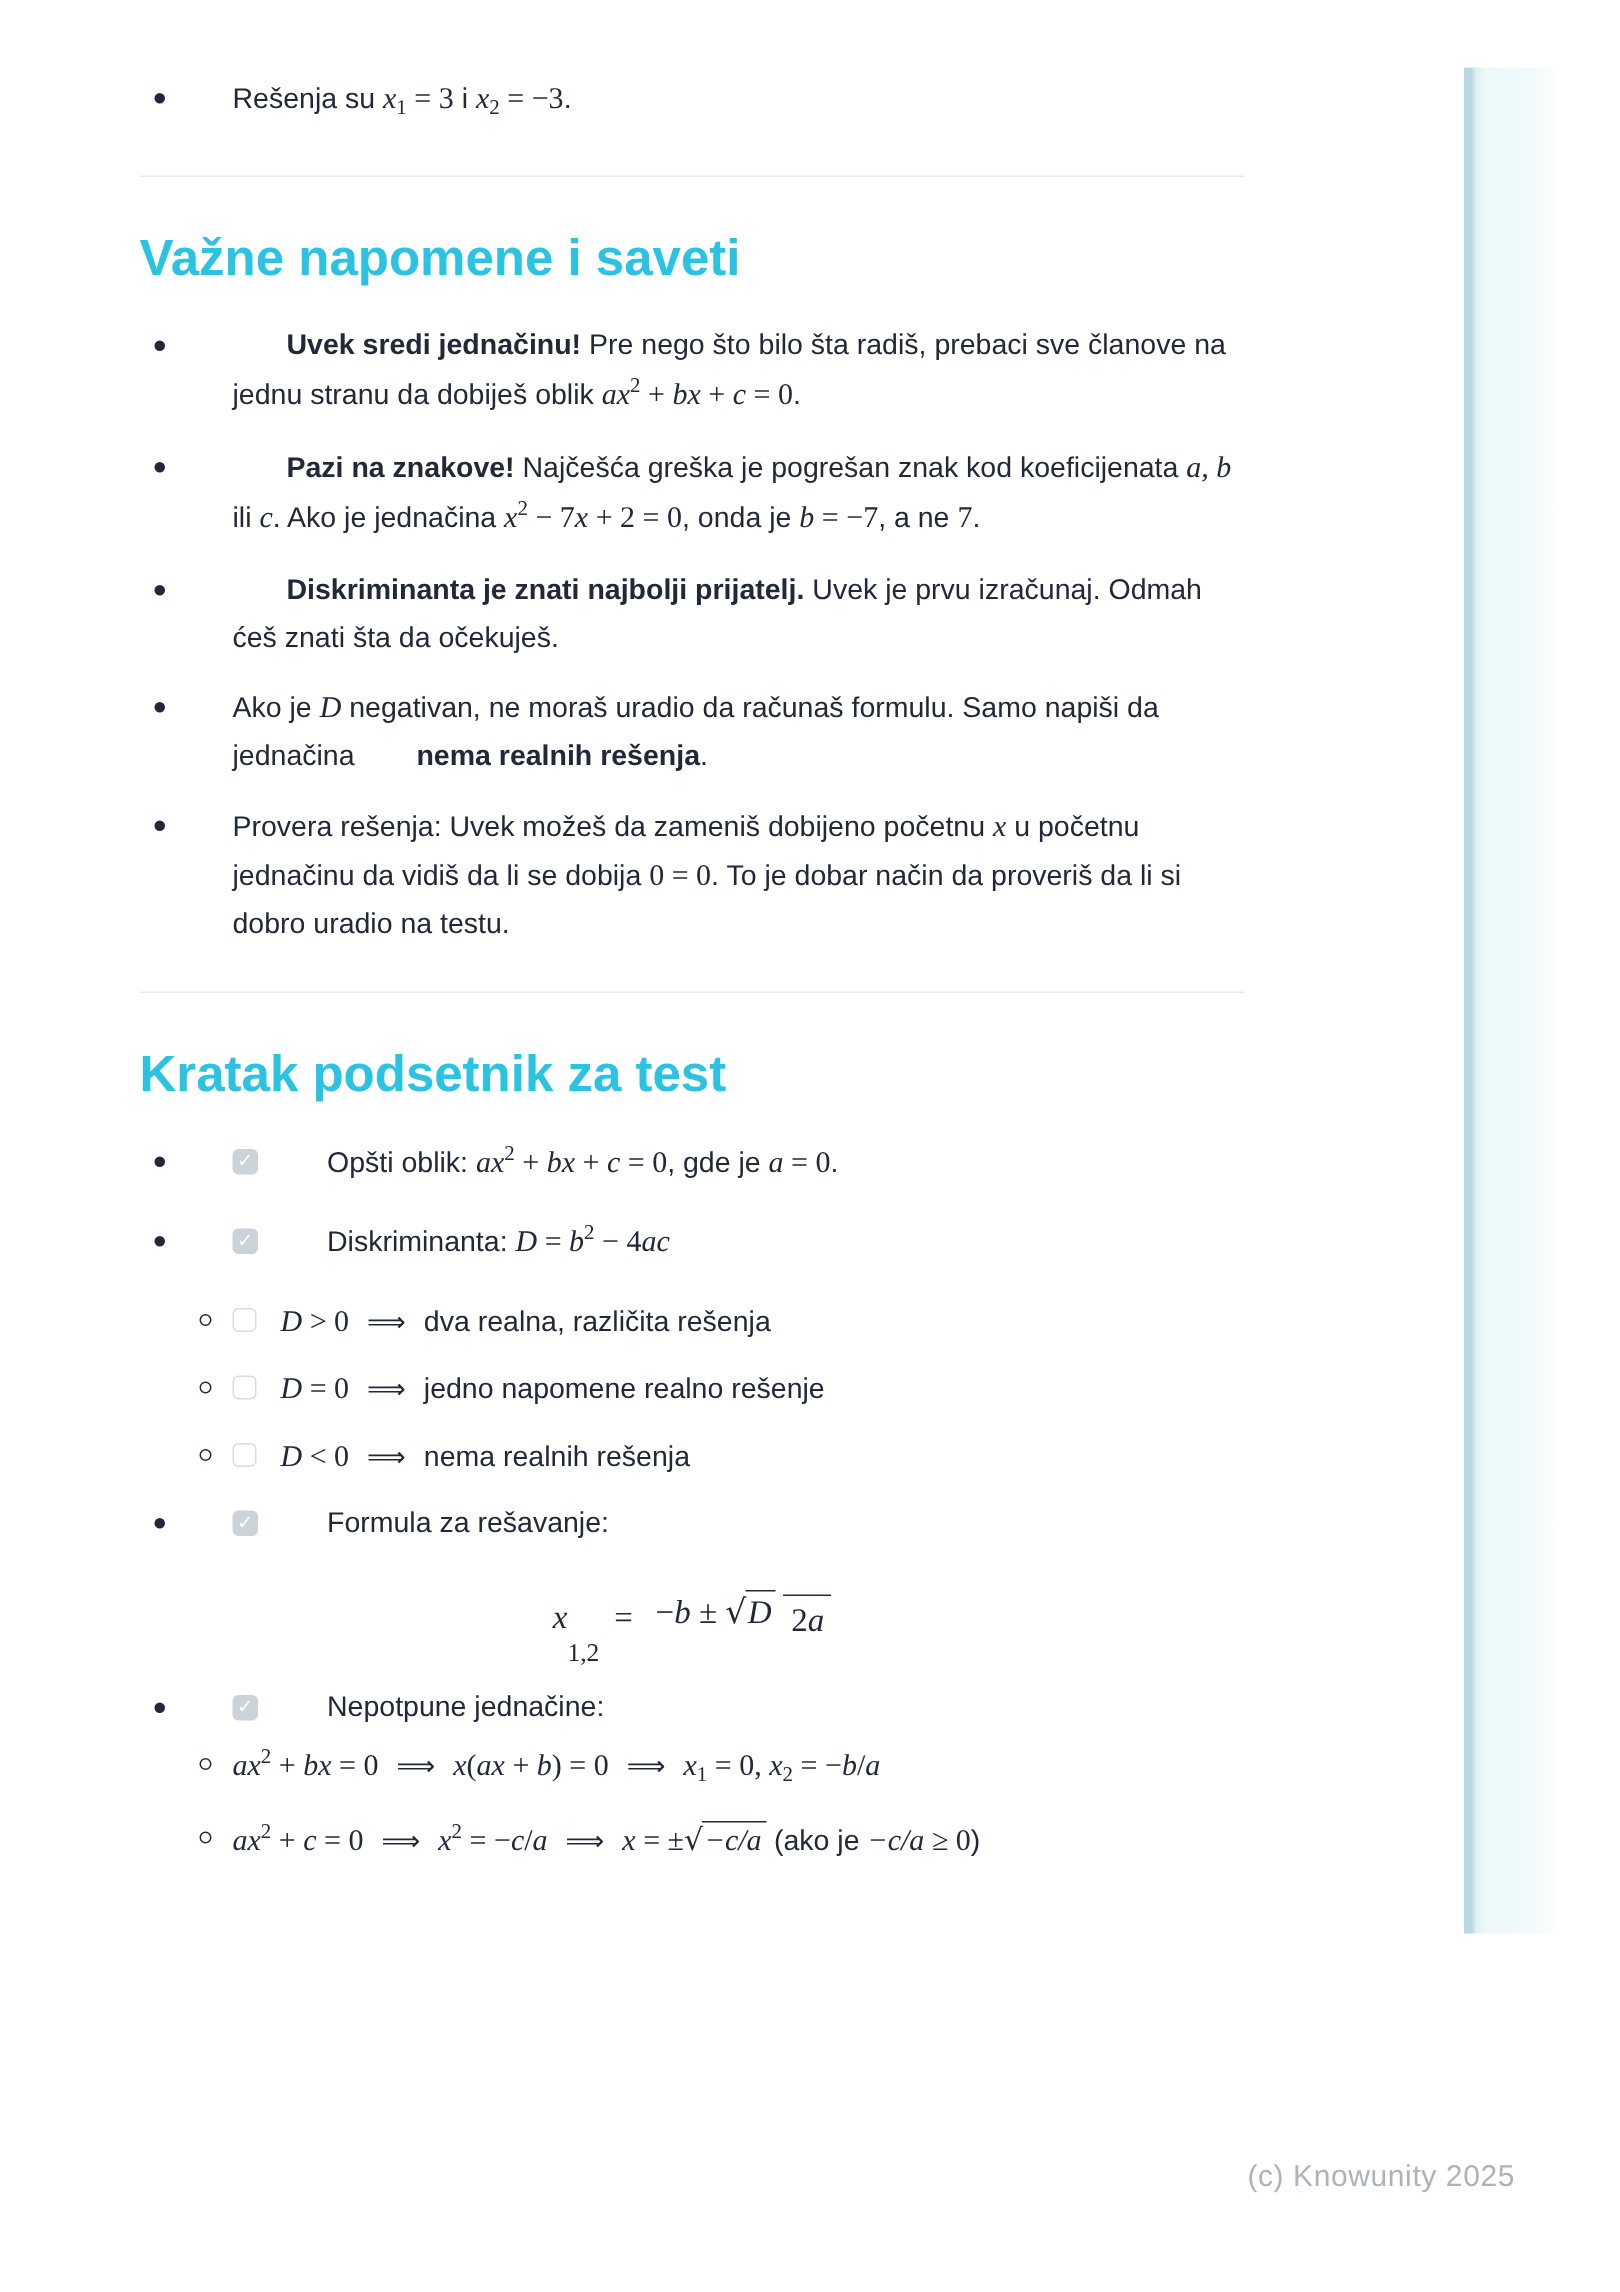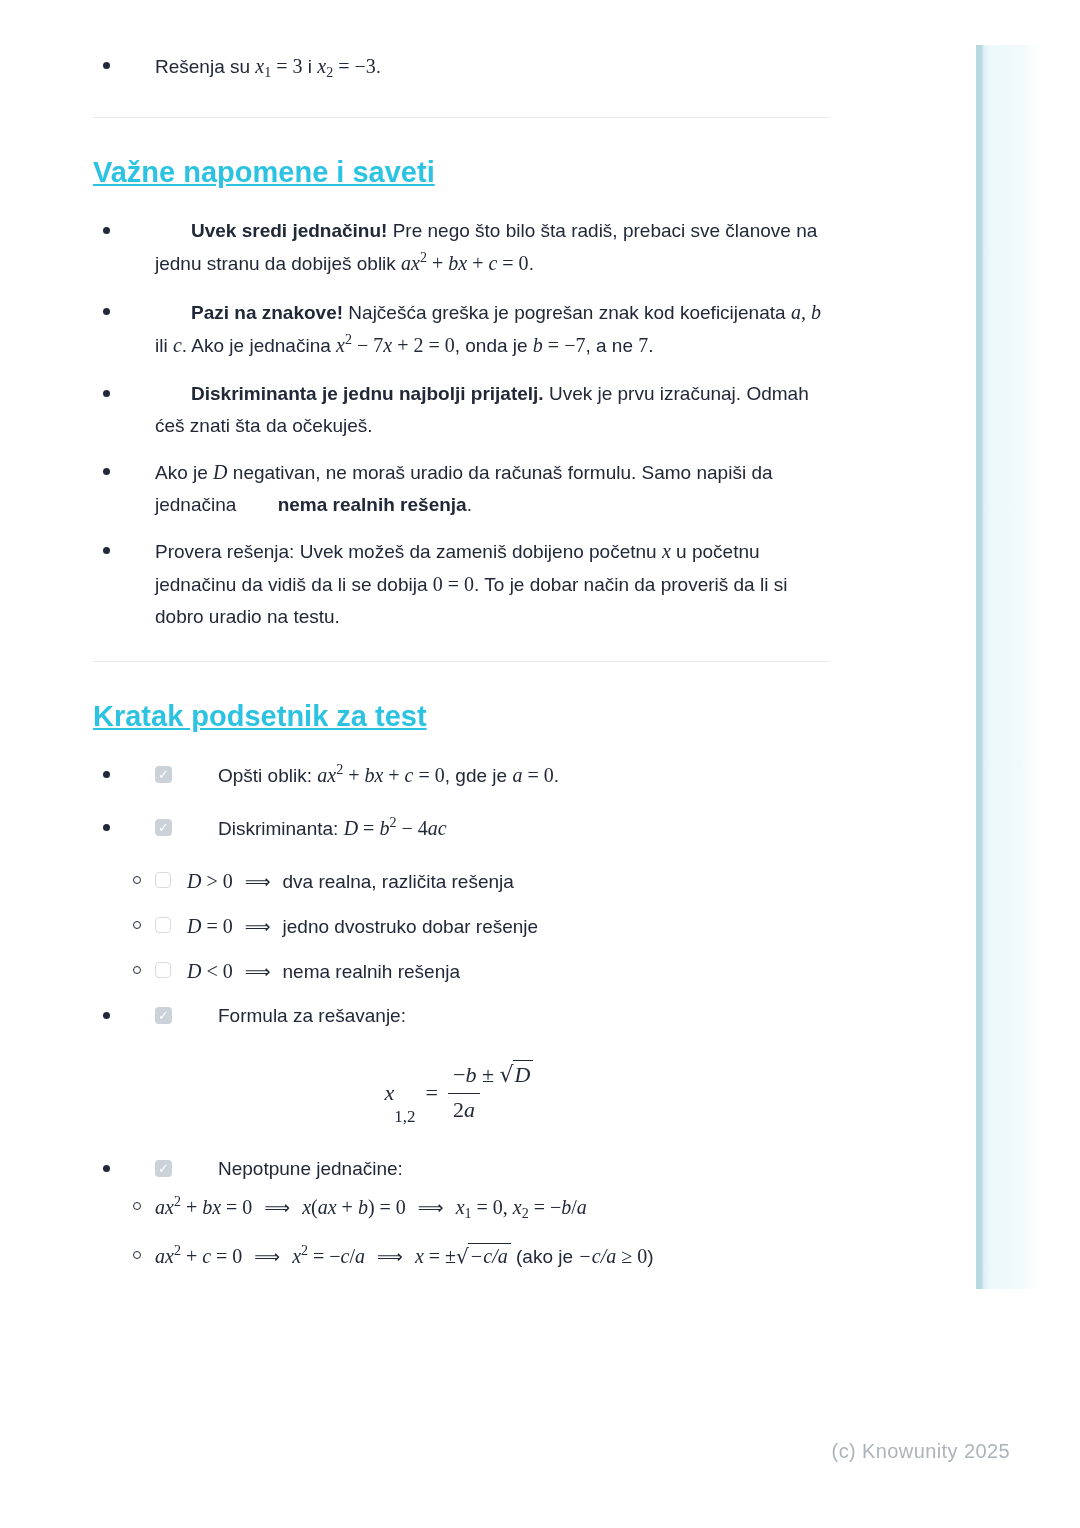--- a/index.html
+++ b/index.html
@@ -5,21 +5,21 @@
   html,body{margin:0;padding:0;background:#ffffff;}
   .page{position:relative;width:1080px;height:1528px;background:#ffffff;overflow:hidden;
         font-family:"Liberation Sans","DejaVu Sans",sans-serif;color:#212838;}
   .accent-bar{position:absolute;top:45px;right:40px;width:64px;height:1244px;
       background:linear-gradient(90deg,#b7d8e1 0px,#b7d8e1 5px,#dff0f4 8px,#ecf8fa 14px,#f1fafb 72%,#ffffff 100%);}
   .content{position:absolute;left:93px;top:0;width:737px;}
   .intro{padding-top:50px;}
   .divider{height:1px;background:#e7e9ec;}
   .divider-1{margin-top:32px;}
   .divider-2{margin-top:28px;}
-  .sec-title{margin:36px 0 25px 0;font-size:29px;line-height:36px;font-weight:700;color:#2cc3e2;text-decoration:underline;}
+  .sec-title{margin:36px 0 25px 0;font-size:34px;line-height:36px;font-weight:700;color:#2cc3e2;}
   .li{display:flex;align-items:flex-start;font-size:19px;line-height:32px;}
   .li-top{margin-bottom:14px;gap:30px;}
   .li-sub{margin:0 0 12px 40px;}
   .checklist-a .li-top{margin-bottom:18px;}
   .checklist-b .li-top{margin-bottom:6px;}
   .checklist-b .li-sub{margin-bottom:14px;}
   .marker-dot{flex:0 0 auto;width:7px;height:7px;border-radius:50%;background:#212838;margin:12px 15px 0 10px;}
   .marker-circle{flex:0 0 auto;width:6px;height:6px;border-radius:50%;border:1.5px solid #212838;background:#fff;margin:11px 14px 0 0;}
   .cb{flex:0 0 auto;display:flex;align-items:center;justify-content:center;border-radius:4px;margin:7px 16px 0 0;}
   .cb.checked{width:17px;height:17px;background:#ccd2d9;}
@@ -33,21 +33,21 @@
   .seg-sub{font-family:"Liberation Serif","DejaVu Serif",serif;font-size:14px;position:relative;top:4px;}
   .seg-arr{font-family:"DejaVu Sans",sans-serif;font-size:18px;margin:0 12px;}
   .seg-sqrt{font-family:"Liberation Serif","DejaVu Serif",serif;font-size:20px;white-space:nowrap;}
   .rad{font-family:"DejaVu Serif",serif;}
   .rad-arg{border-top:1.5px solid #212838;padding:1px 3px 0 2px;margin-left:-1px;font-style:italic;}
   .formula-row{display:flex;justify-content:center;align-items:center;margin:30px 0 30px 0;
       font-family:"Liberation Serif","DejaVu Serif",serif;}
   .formula-row .seg-i,.formula-row .seg-r,.formula-row .seg-sqrt{font-size:22px;}
   .f-sub{font-size:17px;top:22px;}
   .f-eq{margin:0 10px;}
-  .frac{display:inline-flex;flex-direction:column;align-items:flex-start;}
+  .frac{display:inline-flex;flex-direction:row;align-items:center;}
   .frac .num{display:block;text-align:center;padding:0 5px 5px 5px;}
   .frac .den{display:block;text-align:center;border-top:1.5px solid #212838;padding:3px 5px 0 5px;}
   .footer{position:absolute;top:1440px;right:70px;font-size:20px;color:#adb3bb;letter-spacing:0.4px;}
 </style>
 </head>
 <body>
 
 <div class="page">
   <div class="accent-bar"></div>
 
@@ -66,21 +66,21 @@
         <div class="li li-top">
           <span class="marker-dot"></span>
           <div class="li-text"><span class="seg-b">Uvek sredi jednačinu!</span><span class="seg-t"> Pre nego što bilo šta radiš, prebaci sve članove na jednu stranu da dobiješ oblik </span><span class="seg-i">ax</span><span class="seg-sup">2</span><span class="seg-r"> + </span><span class="seg-i">bx</span><span class="seg-r"> + </span><span class="seg-i">c</span><span class="seg-r"> = 0</span><span class="seg-t">.</span></div>
         </div>
         <div class="li li-top">
           <span class="marker-dot"></span>
           <div class="li-text"><span class="seg-b">Pazi na znakove!</span><span class="seg-t"> Najčešća greška je pogrešan znak kod koeficijenata </span><span class="seg-i">a, b</span><span class="seg-t"> ili </span><span class="seg-i">c</span><span class="seg-t">. Ako je jednačina </span><span class="seg-i">x</span><span class="seg-sup">2</span><span class="seg-r"> − 7</span><span class="seg-i">x</span><span class="seg-r"> + 2 = 0</span><span class="seg-t">, onda je </span><span class="seg-i">b</span><span class="seg-r"> = −7</span><span class="seg-t">, a ne </span><span class="seg-r">7</span><span class="seg-t">.</span></div>
         </div>
         <div class="li li-top">
           <span class="marker-dot"></span>
-          <div class="li-text"><span class="seg-b">Diskriminanta je jednu najbolji prijatelj.</span><span class="seg-t"> Uvek je prvu izračunaj. Odmah ćeš znati šta da očekuješ.</span></div>
+          <div class="li-text"><span class="seg-b">Diskriminanta je znati najbolji prijatelj.</span><span class="seg-t"> Uvek je prvu izračunaj. Odmah ćeš znati šta da očekuješ.</span></div>
         </div>
         <div class="li li-top">
           <span class="marker-dot"></span>
           <div class="li-text"><span class="seg-t">Ako je </span><span class="seg-i">D</span><span class="seg-t"> negativan, ne moraš uradio da računaš formulu. Samo napiši da jednačina </span><span class="seg-b">nema realnih rešenja</span><span class="seg-t">.</span></div>
         </div>
         <div class="li li-top">
           <span class="marker-dot"></span>
           <div class="li-text"><span class="seg-t">Provera rešenja: Uvek možeš da zameniš dobijeno početnu </span><span class="seg-i">x</span><span class="seg-t"> u početnu jednačinu da vidiš da li se dobija </span><span class="seg-r">0 = 0</span><span class="seg-t">. To je dobar način da proveriš da li si dobro uradio na testu.</span></div>
         </div>
       </div>
@@ -104,21 +104,21 @@
           <div class="li-text"><span class="seg-t">Diskriminanta: </span><span class="seg-i">D</span><span class="seg-r"> = </span><span class="seg-i">b</span><span class="seg-sup">2</span><span class="seg-r"> − 4</span><span class="seg-i">ac</span></div>
         </div>
         <div class="li li-sub">
           <span class="marker-circle"></span>
           <span class="cb unchecked"></span>
           <div class="li-text"><span class="seg-i">D</span><span class="seg-r"> &gt; 0</span><span class="seg-arr">⟹</span><span class="seg-t">dva realna, različita rešenja</span></div>
         </div>
         <div class="li li-sub">
           <span class="marker-circle"></span>
           <span class="cb unchecked"></span>
-          <div class="li-text"><span class="seg-i">D</span><span class="seg-r"> = 0</span><span class="seg-arr">⟹</span><span class="seg-t">jedno dvostruko dobar rešenje</span></div>
+          <div class="li-text"><span class="seg-i">D</span><span class="seg-r"> = 0</span><span class="seg-arr">⟹</span><span class="seg-t">jedno napomene realno rešenje</span></div>
         </div>
         <div class="li li-sub">
           <span class="marker-circle"></span>
           <span class="cb unchecked"></span>
           <div class="li-text"><span class="seg-i">D</span><span class="seg-r"> &lt; 0</span><span class="seg-arr">⟹</span><span class="seg-t">nema realnih rešenja</span></div>
         </div>
         <div class="li li-top">
           <span class="marker-dot"></span>
           <span class="cb checked">
             <span class="ck">✓</span>

